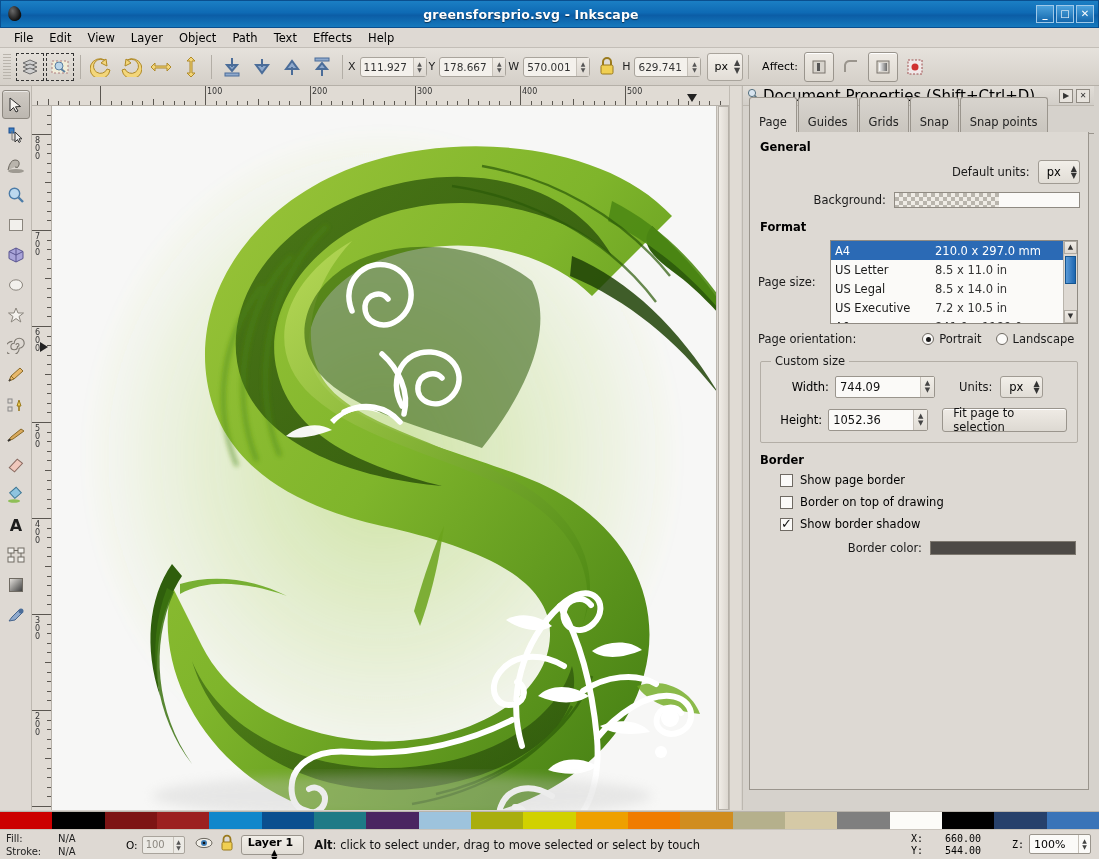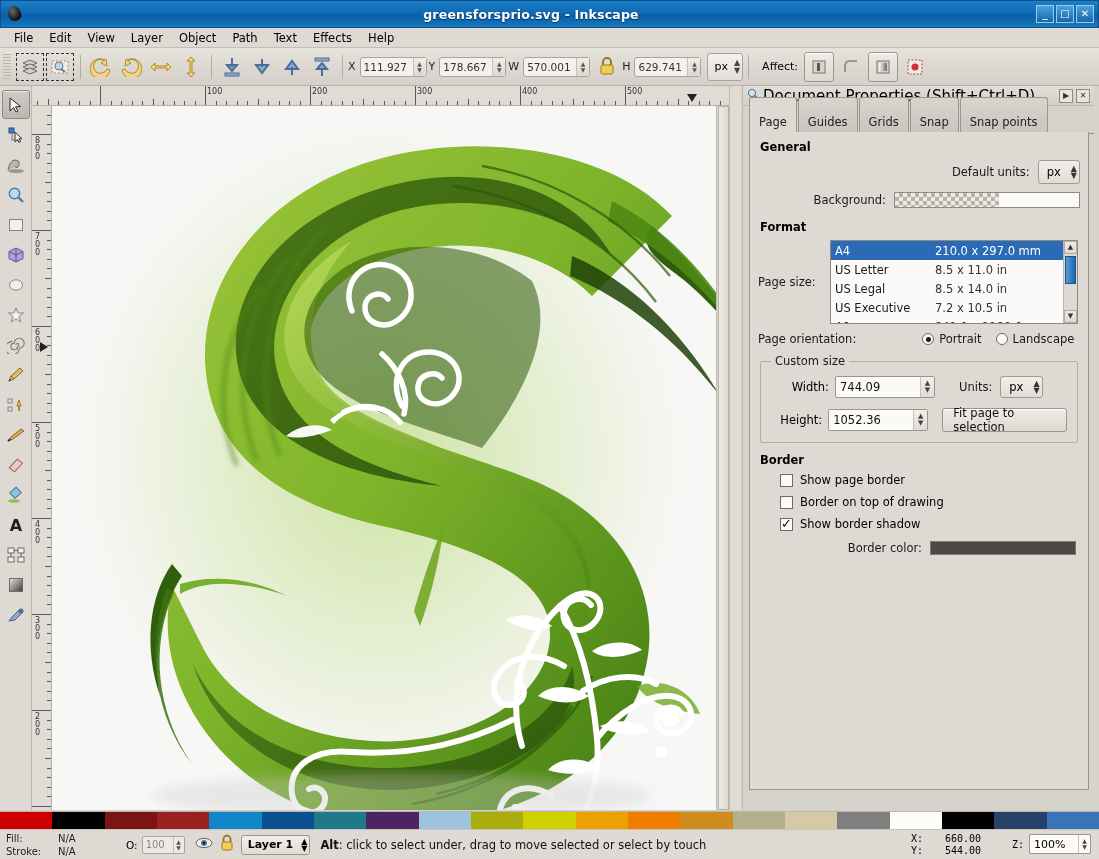--- a/index.html
+++ b/index.html
@@ -299,20 +299,21 @@
     color: #8c8880; font-family: "DejaVu Sans", sans-serif;
   }
   .op-spin .ar {
     width: 11px; border-left: 1px solid #c6c1b9; display:flex;flex-direction:column;
     justify-content:center; align-items:center; font-size:6px; line-height:6px; color:#555;
   }
   .layer-sel {
     display: flex; align-items: center; border: 1px solid #9a958d; border-radius: 3px;
     height: 20px; background: linear-gradient(to bottom,#f2efe9,#e1ddd6); padding: 0 2px 0 6px;
     margin-left: 6px;
+    flex-direction: column;
   }
   .layer-sel .nm { font-size: 11px; font-weight: bold; margin-right: 8px; }
   .status-msg { font-size: 11.5px; margin-left: 10px; color: #111; }
   .status-msg b { font-weight: bold; }
   .coords {
     position: absolute; right: 118px; top: 3px; font-size: 10px; line-height: 12px;
     font-family: "DejaVu Sans Mono", monospace;
   }
   .coords .cl { display: flex; }
   .coords .ck { width: 16px; }

